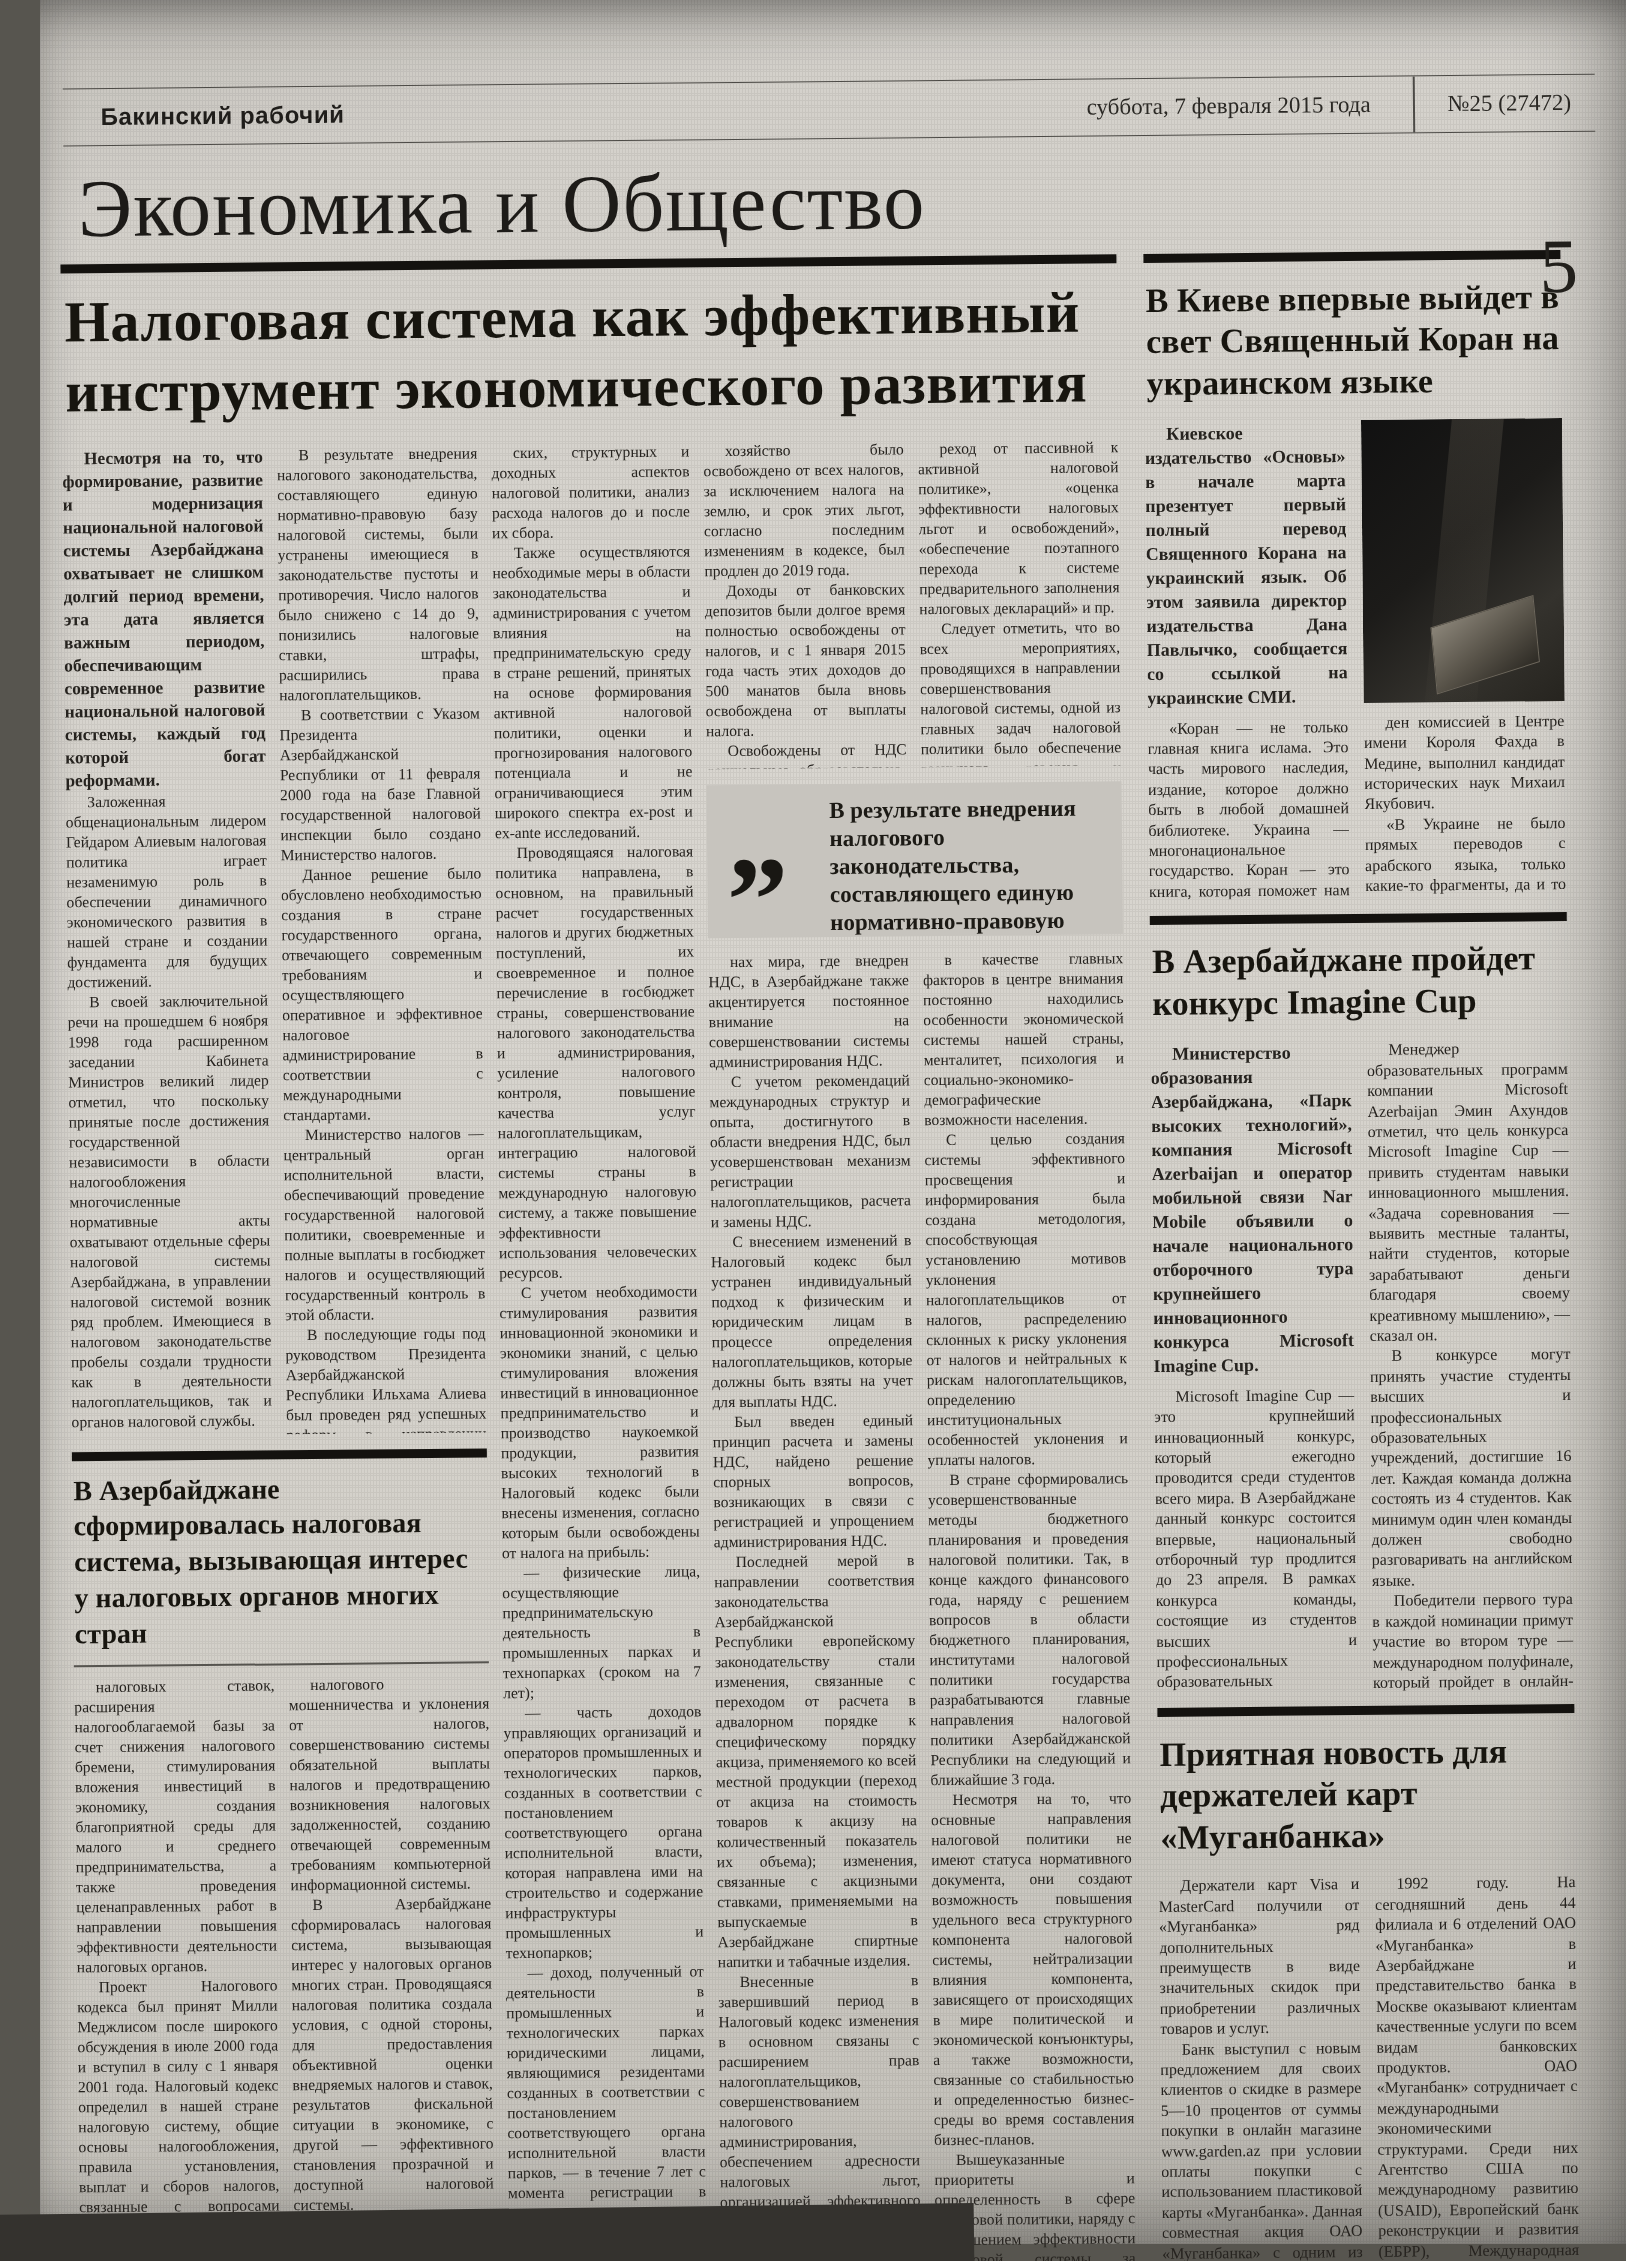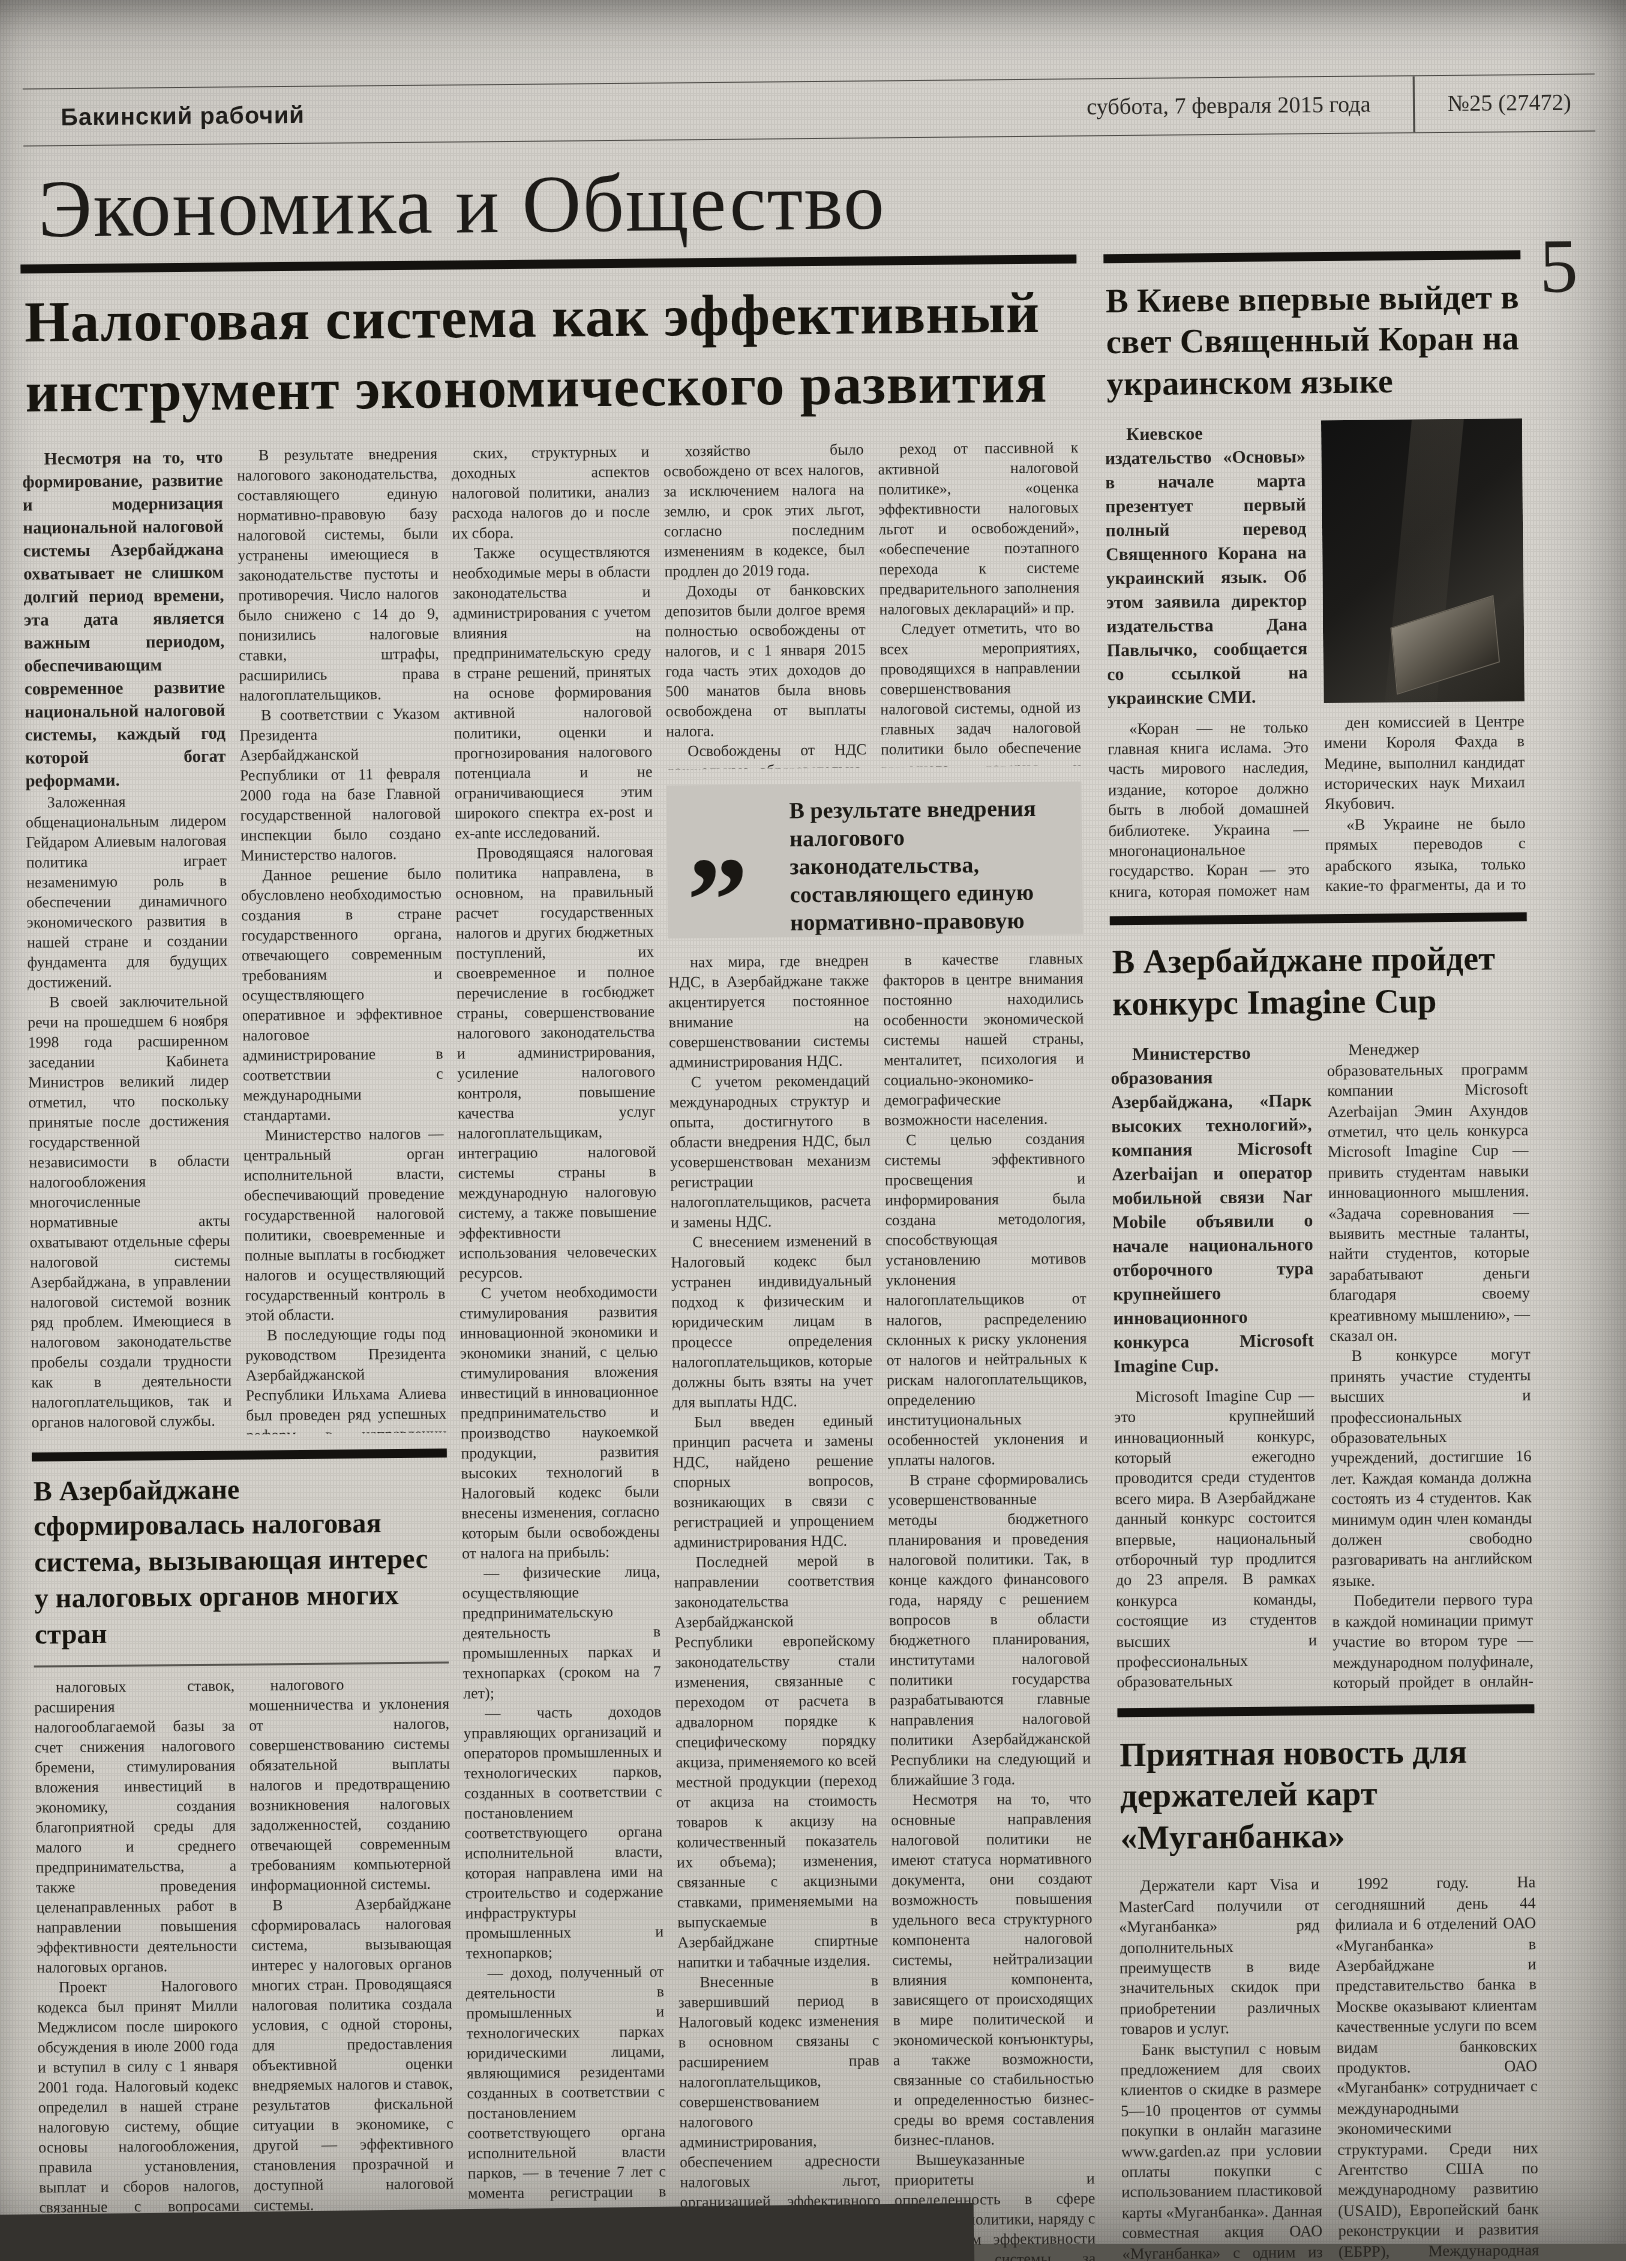--- a/index.html
+++ b/index.html
@@ -10,20 +10,21 @@
     color:#26231f;
     overflow:hidden;
     position:relative;
   }
   .desk-band { position:absolute; left:-18px; bottom:-8.4px; width:992px; height:60px;
     background:#34322e; transform:rotate(-0.7deg); }
   .paper {
     position:absolute; inset:0 0 17px 0;
     background:linear-gradient(168deg,#c3c0ba 0%,#d4d1cb 9%,#d9d6d0 38%,#d3d0c9 68%,#c6c3bc 88%,#b2afa8 100%);
     box-shadow: inset 0 36px 54px -30px rgba(0,0,0,.5), inset -42px -54px 96px -36px rgba(0,0,0,.38), inset 24px 0 72px -48px rgba(0,0,0,.2);
+    margin-left: 40px;
   }
   .grain { position:absolute; inset:0; opacity:.05; pointer-events:none;
     background:repeating-linear-gradient(0deg,#000 0 0.6px,transparent 0.6px 2.4px),repeating-linear-gradient(90deg,#000 0 0.6px,transparent 0.6px 3px); }
   .tilt { position:absolute; inset:34px 20.4px 42px 26.5px; transform:rotate(-0.55deg); transform-origin:50% 42%; }
 
   
   .head-row {
     display:flex; justify-content:space-between; align-items:stretch;
     border-top:1.8px solid #4c4a46; border-bottom:1.8px solid #4c4a46;
     margin:47px 3.6px 0 3.6px; height:58px;

